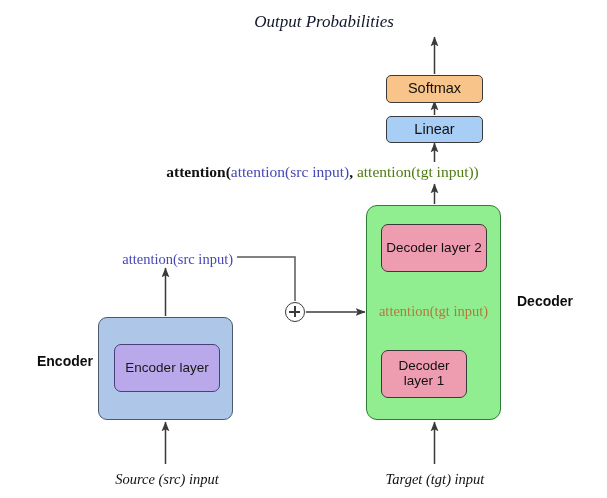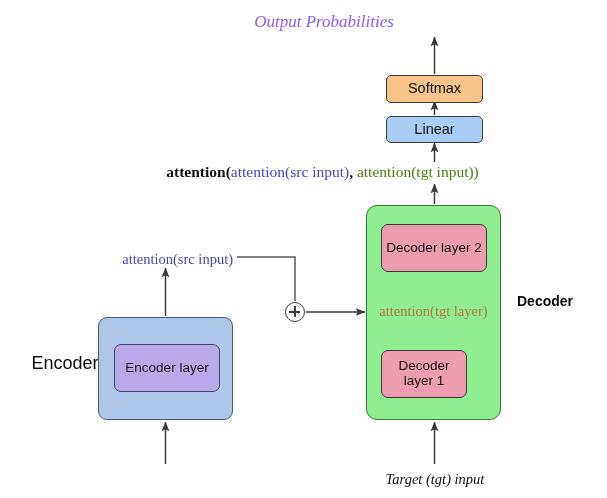--- a/index.html
+++ b/index.html
@@ -92,21 +92,21 @@
     font-size: 13.5px;
   }
 
   
   #output-probabilities {
     left: 0px; top: 12px; width: 607px;
     text-align: center;
     font-family: "Liberation Serif", serif;
     font-style: italic;
     font-size: 17px;
-    color: #8b5cf6;
+    color: #0f172a;
   }
   .output-prob-shift { padding-left: 41px; }
 
   #formula {
     left: 0px; top: 163px; width: 607px;
     text-align: center;
     font-family: "Liberation Serif", serif;
     font-size: 15.5px;
     color: #111111;
   }
@@ -127,22 +127,22 @@
     left: 366px; top: 303px; width: 135px;
     text-align: center;
     font-family: "Liberation Serif", serif;
     font-size: 14.5px;
     color: #b5783c;
   }
 
   #encoder-title {
     left: 24px; top: 353px; width: 82px;
     text-align: center;
-    font-size: 18px;
-    font-weight: normal;
+    font-size: 14px;
+    font-weight: bold;
     color: #0d0d0d;
   }
   #decoder-title {
     left: 517px; top: 293px; width: 84px;
     text-align: left;
     font-size: 14px;
     font-weight: bold;
     color: #0d0d0d;
   }
 
@@ -247,32 +247,33 @@
   <div class="txt" id="encoder-title">Encoder</div>
 
   <div class="node" id="encoder-box"></div>
 
   <div class="node" id="encoder-layer-box">
     <span>Encoder layer</span>
   </div>
 
   <div class="txt" id="attn-src-label">attention(src input)</div>
 
+  <div class="txt" id="source-input-label">Source (src) input</div>
 
   <div id="plus-node"></div>
 
   <div class="txt" id="decoder-title">Decoder</div>
 
   <div class="node" id="decoder-box"></div>
 
   <div class="node" id="decoder-layer-2-box">
     <span>Decoder layer 2</span>
   </div>
 
-  <div class="txt" id="attn-tgt-label">attention(tgt layer)</div>
+  <div class="txt" id="attn-tgt-label">attention(tgt input)</div>
 
   <div class="node" id="decoder-layer-1-box">
     <span>Decoder layer 1</span>
   </div>
 
   <div class="txt" id="target-input-label">Target (tgt) input</div>
 
 </div>
 
 </body></html>

